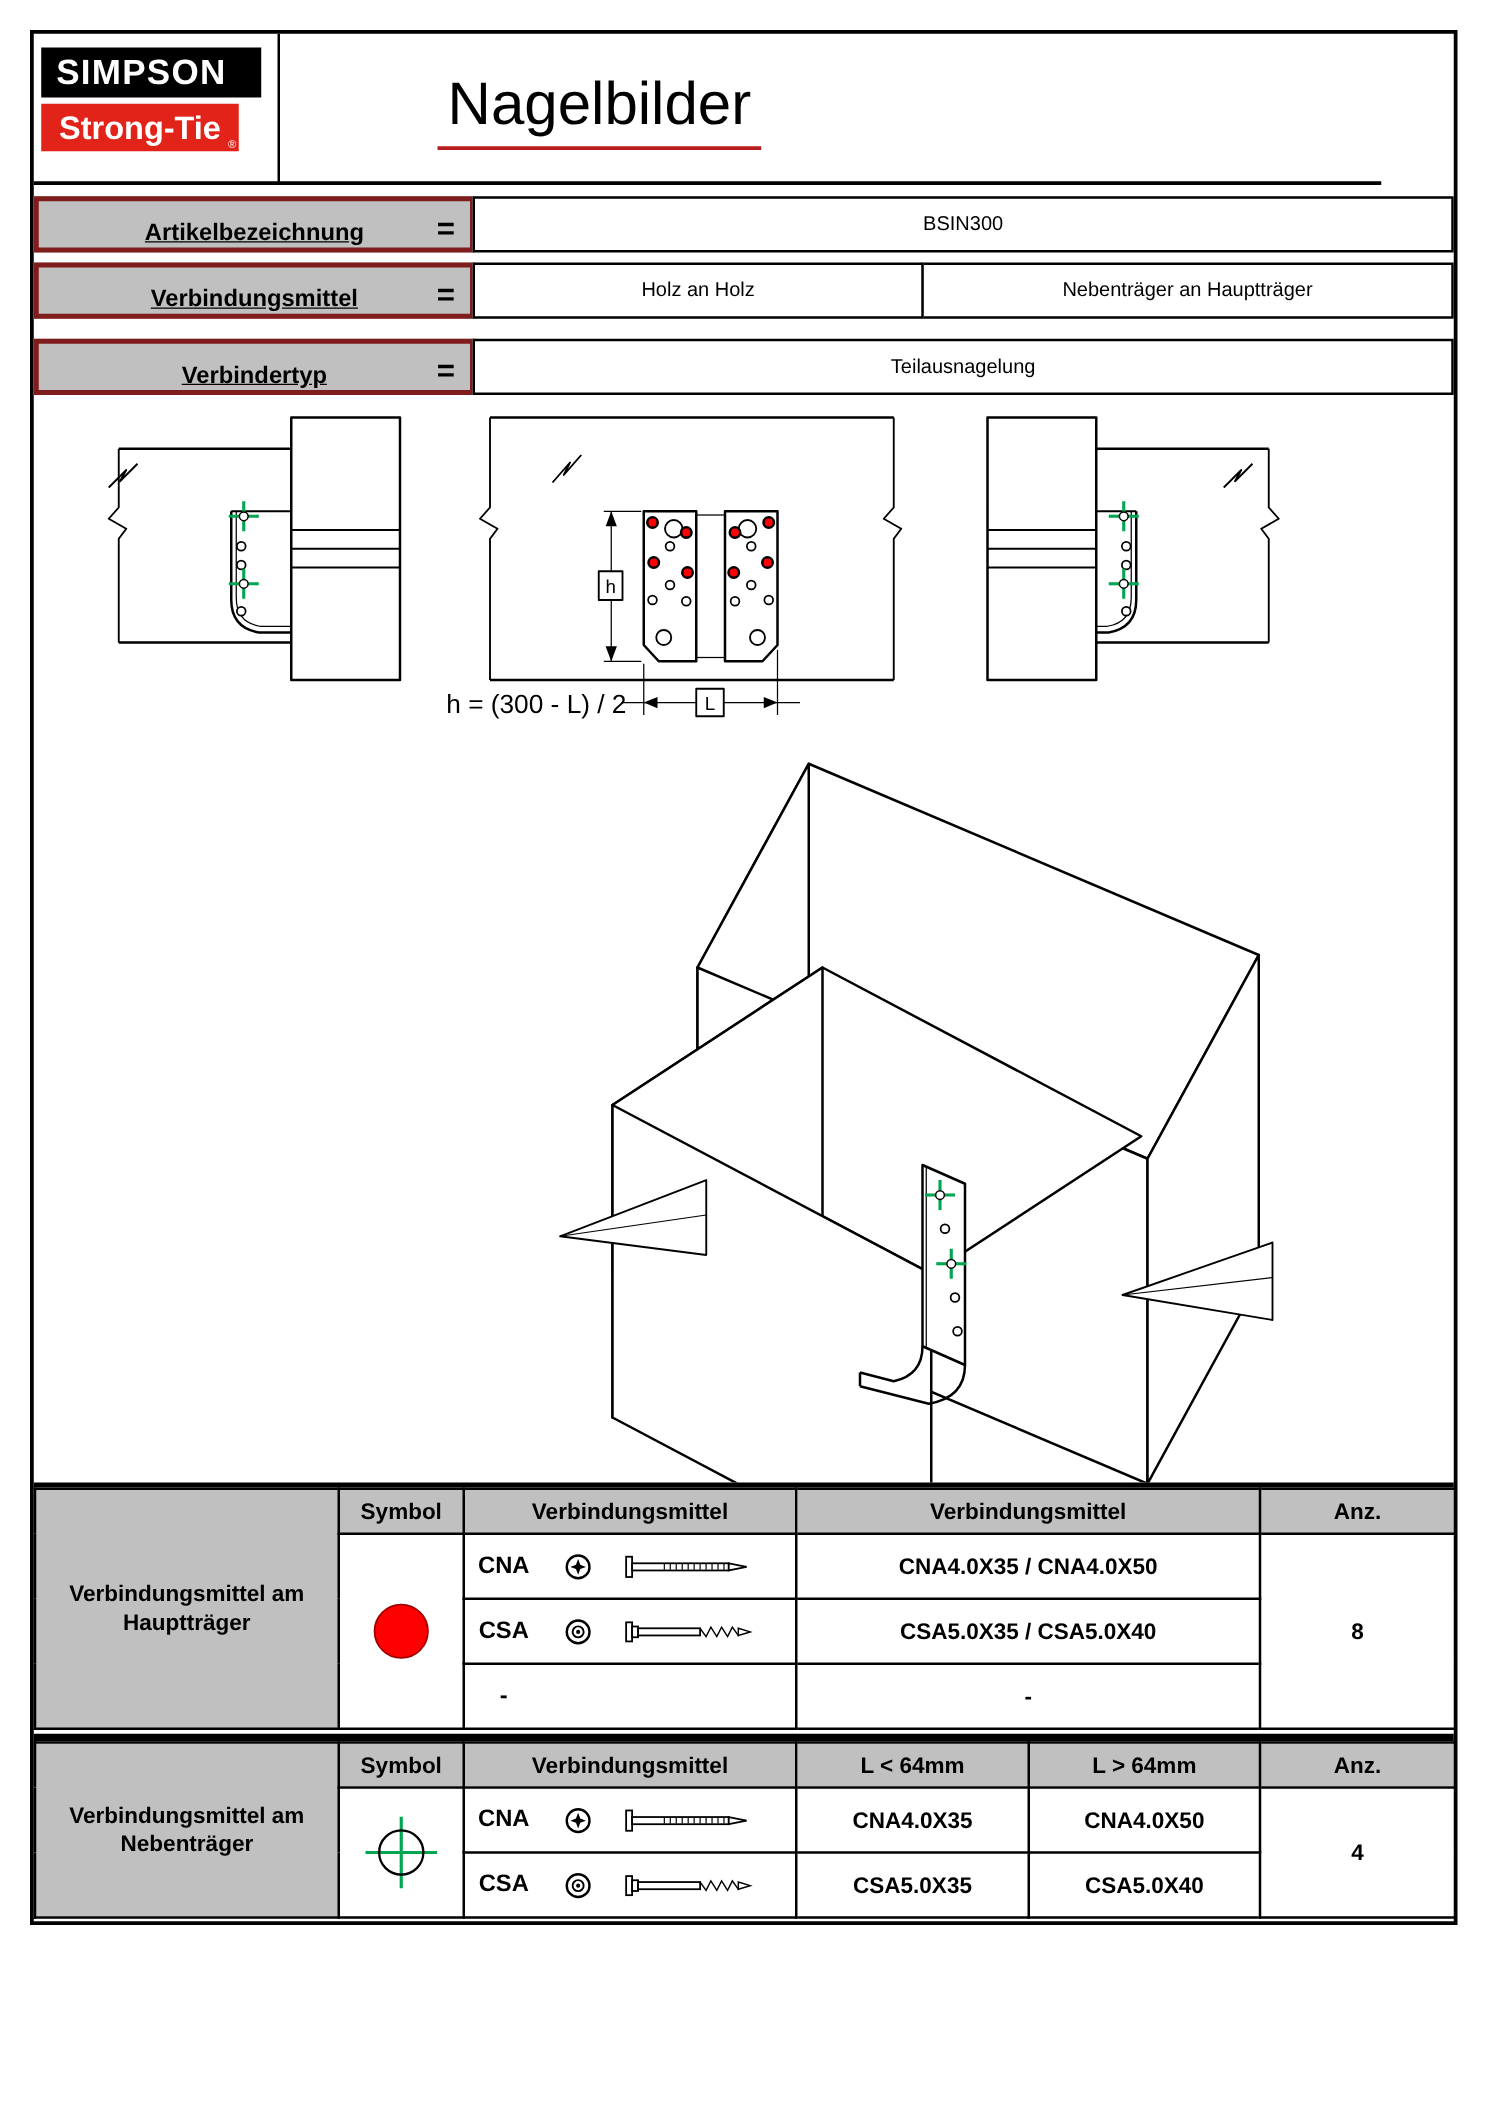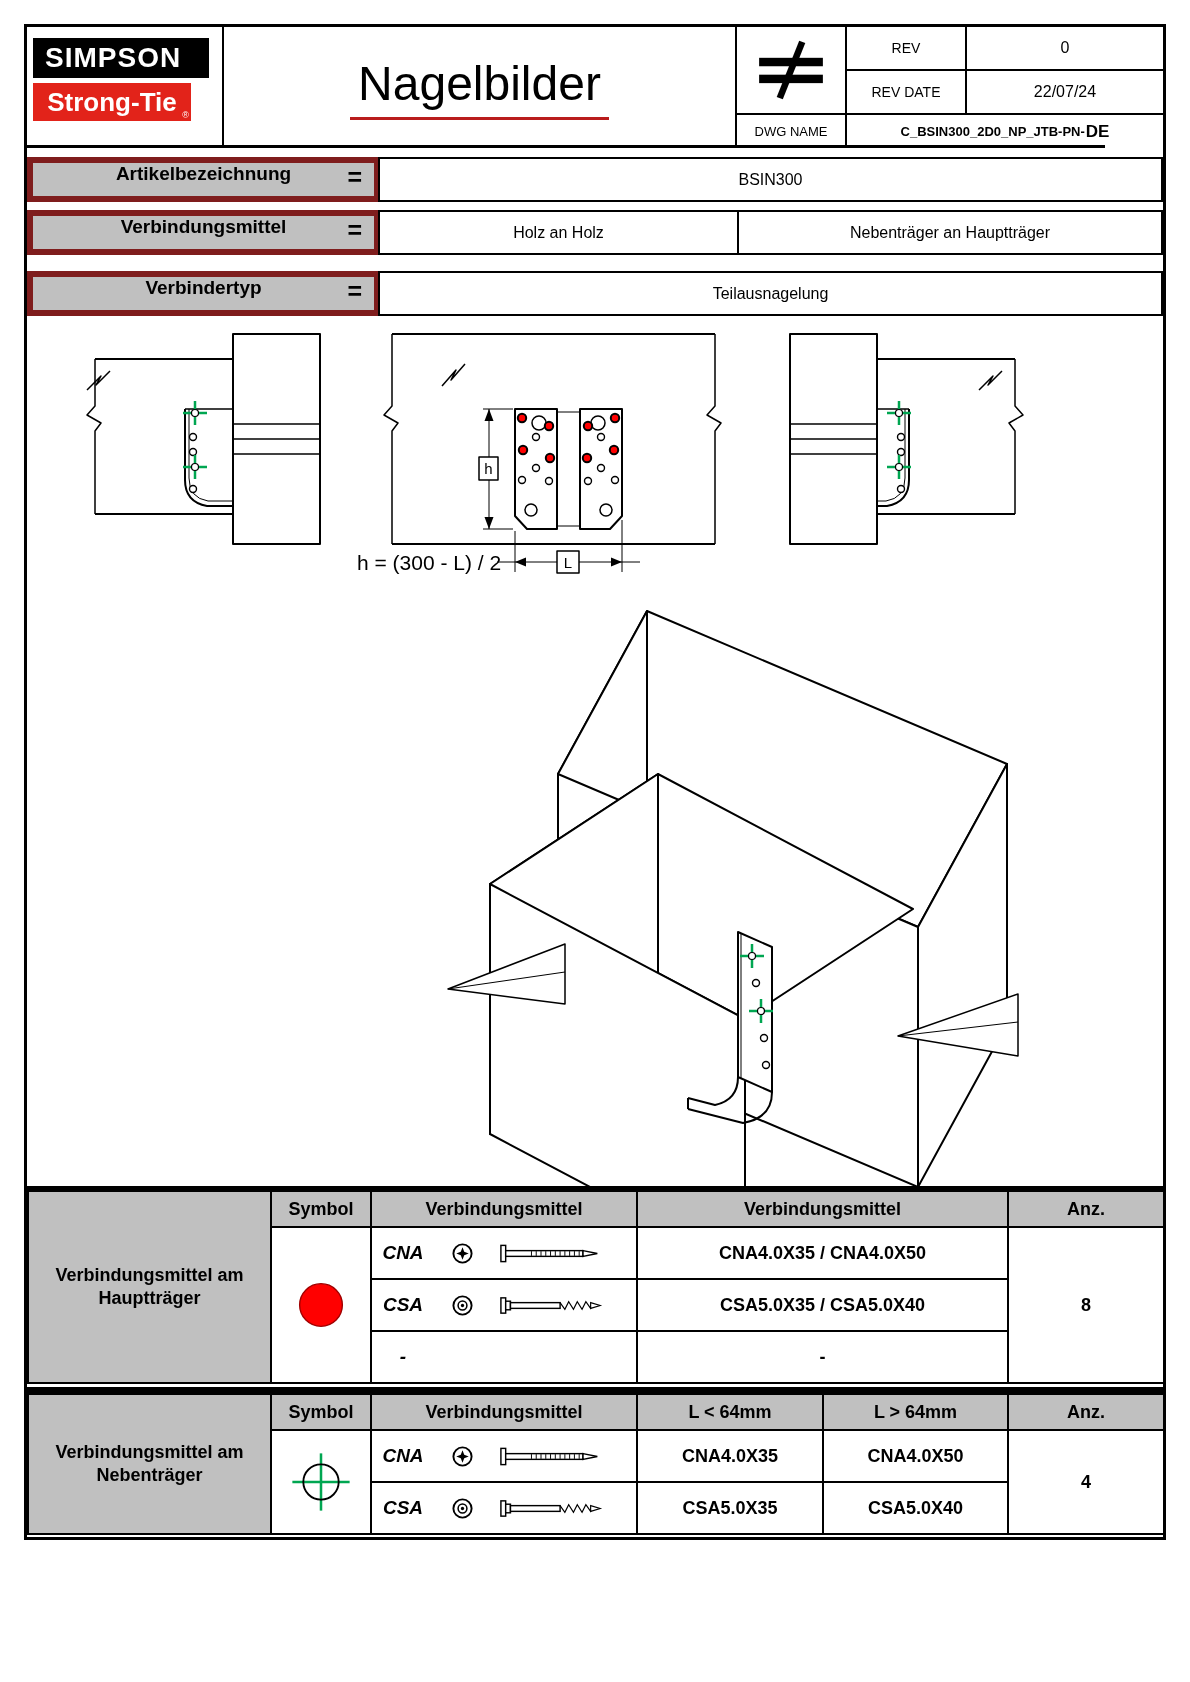--- a/index.html
+++ b/index.html
@@ -26,22 +26,22 @@
   .rc.nol { border-left:none; } .rc.nob { border-bottom:none; }
   .rc-proj { grid-row:1/3; grid-column:1; }
   .rc-dwgl { grid-row:3; grid-column:1; font-size:13px; }
   .rc-dwgv { grid-row:3; grid-column:2/4; font-size:13px; font-weight:bold; }
   .rc-lab { font-size:14px; }
   .rc-val { font-size:16px; }
   .dwg-suffix { font-size:17px; font-weight:bold; margin-left:1px; }
 
   
   .irow { position:absolute; left:0; width:1136px; height:45px; }
-  .ilabel { position:absolute; left:0; top:0; width:353px; height:45px; background:#c0c0c0; border:6px solid #7f1d1d;
-    display:flex; align-items:flex-start; justify-content:center; font-weight:bold; font-size:19px; }
+  .ilabel { position:absolute; left:0; top:0; width:353px; height:45px; background:#c0c0c0; border:4px solid #7f1d1d;
+    display:flex; align-items:flex-end; justify-content:center; font-weight:bold; font-size:19px;text-decoration:underline; }
   .ieq { position:absolute; right:12px; font-size:25px; font-weight:bold; }
   .ival { position:absolute; top:0; height:45px; border:2px solid #000; background:#fff;
     display:flex; align-items:center; justify-content:center; font-size:16px; }
 
   
   .dwg { position:absolute; left:0; top:283px; width:1136px; height:876px; }
   .dwg text { font-family:"Liberation Sans", sans-serif; }
 
   
   .thickline { position:absolute; left:0; top:1159px; width:1136px; height:4px; background:#000; }
@@ -49,21 +49,21 @@
   .tabwrap { position:absolute; left:0; width:1136px; }
   .btab { border-collapse:collapse; table-layout:fixed; width:1136px; }
   .btab td { border:2px solid #000; text-align:center; vertical-align:middle; font-size:18px; background:#fff; overflow:hidden; }
   .btab tr { height:52px; }
   .btab tr.hrow { height:36px; }
   .gray { background:#c0c0c0 !important; font-weight:bold; font-size:19px; }
   .lblcell { background:#c0c0c0 !important; font-weight:bold; font-size:19px; line-height:1.3; }
   .vcell { font-weight:bold; }
   .anzcell { font-weight:bold; font-size:21px; }
   .typecell { text-align:left; padding:0 8px; }
-  .typewrap { display:flex; align-items:center; gap:25px;font-style:italic; }
+  .typewrap { display:flex; align-items:center; gap:25px; }
   .tname { font-weight:bold; font-size:19px; min-width:46px; }
   .symcell svg { display:block; margin:0 auto; }
 </style>
 </head>
 <body>
 
 <svg width="0" height="0" style="position:absolute" aria-hidden="true">
   <defs>
     <g id="sym-cna-mark">
       <circle cx="12" cy="12" r="9.5" fill="none" stroke="#000" stroke-width="2"></circle>
@@ -104,38 +104,20 @@
 <div class="sheet">
 
   <div class="hdr">
     <div class="logo-simpson">SIMPSON</div>
     <div class="logo-strongtie">
       <span>Strong-Tie</span>
       <span class="logo-reg">®</span>
     </div>
     <div class="titlearea">
       <span class="title">Nagelbilder</span>
-    </div>
-    <div class="revblock">
-      <div class="rc rc-proj nol">
-        <svg width="90" height="68" viewBox="0 0 96 72">
-          <rect x="14" y="23" width="68" height="9" fill="#000"></rect>
-          <rect x="14" y="41" width="68" height="9" fill="#000"></rect>
-          <line x1="60" y1="6" x2="36" y2="66" stroke="#000" stroke-width="7"></line>
-        </svg>
-      </div>
-      <div class="rc rc-lab">REV</div>
-      <div class="rc rc-val">0</div>
-      <div class="rc rc-lab">REV DATE</div>
-      <div class="rc rc-val">22/07/24</div>
-      <div class="rc rc-dwgl nol nob">DWG NAME</div>
-      <div class="rc rc-dwgv nob">
-        <span>C_BSIN300_2D0_NP_JTB-PN-</span>
-          <span class="dwg-suffix">DE</span>
-      </div>
     </div>
   </div>
 
   <div class="irow" style="top:130px">
     <div class="ilabel">
       <span>Artikelbezeichnung</span>
       <span class="ieq">=</span>
     </div>
     <div class="ival" style="left:351px;width:785px">
       <span>BSIN300</span>

